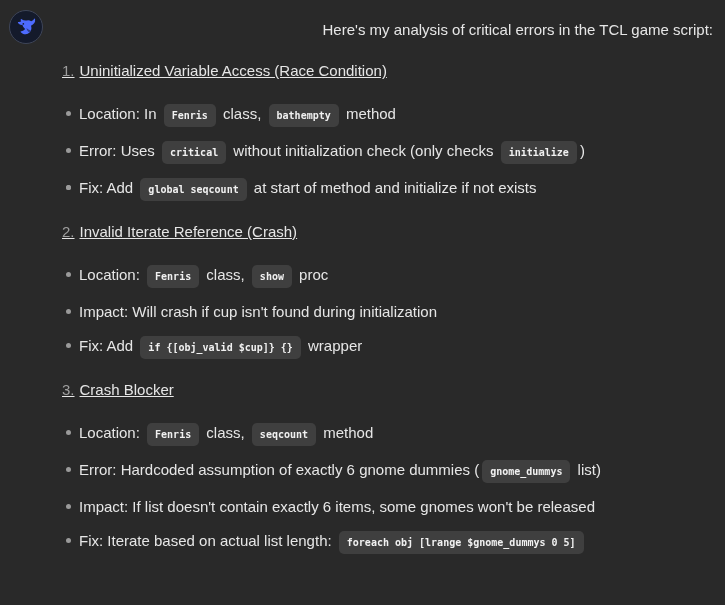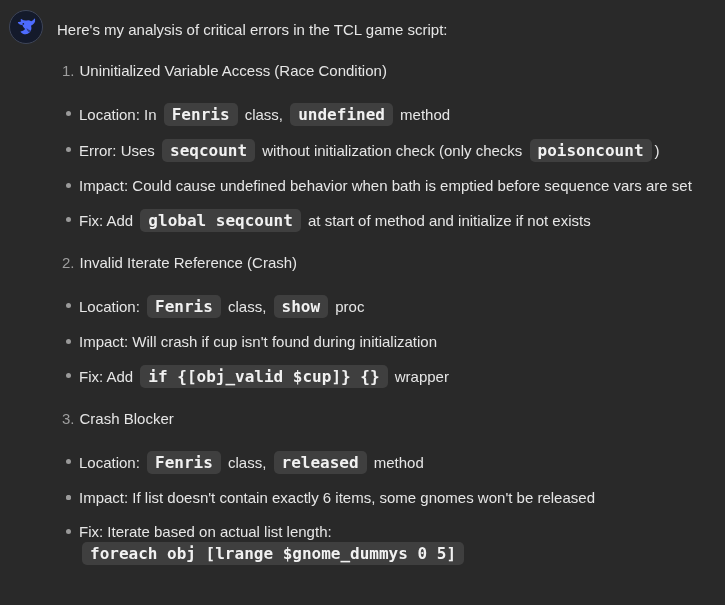--- a/index.html
+++ b/index.html
@@ -10,34 +10,34 @@
     font-family:"Liberation Sans","DejaVu Sans",sans-serif;
     font-size:15px;
   }
   .msg{position:relative;padding:16px 12px 0 57px;box-sizing:border-box;width:725px;}
   .avatar{
     position:absolute;left:9px;top:10px;width:34px;height:34px;box-sizing:border-box;
     border-radius:50%;background:#141a2b;border:1px solid #3e4558;
     display:flex;align-items:center;justify-content:center;
   }
   .avatar svg{display:block;}
-  .intro{margin:3px 0 0 0;line-height:21px;}
-  .sec-title{margin:20px 0 0 5px;line-height:21px;}
+  .intro{margin:3px 0 0 12px;line-height:21px;text-align:right;}
+  .sec-title{margin:20px 0 0 5px;line-height:21px;text-decoration:underline;}
   .num{color:#9e9e9e;margin-right:5px;}
   ul.bullets{list-style:none;margin:22px 0 0 0;padding:0;}
   ul.bullets li{position:relative;padding-left:22px;line-height:21px;}
   ul.bullets li + li{margin-top:13px;}
   .dot{
     position:absolute;left:9px;top:8px;width:5px;height:5px;border-radius:50%;
     background:#9a9a9a;
   }
   code.chip{
     font-family:"DejaVu Sans Mono","Liberation Mono",monospace;
     font-weight:bold;
-    font-size:16px;
+    font-size:10px;
     line-height:17px;
     background:#3f3f3f;
     color:#f1f1f1;
     padding:3px 8px;
     margin:0 3px;
     border-radius:5px;
     display:inline-block;
     white-space:nowrap;
   }
 </style>
@@ -51,33 +51,33 @@
       <circle fill="#141a2b" cx="9.1" cy="8.6" r="0.9"></circle>
       <path fill="#141a2b" d="M12.5 13.2c1.2 1.4 2.9 2.2 4.7 2.3-.4.9-1 1.7-1.8 2.3-1.5-.9-2.6-2.6-2.9-4.6z" opacity="0.55"></path>
     </svg>
   </div>
 
   <div class="content">
     <p class="intro">Here's my analysis of critical errors in the TCL game script:</p>
     <div id="sections">
         <div class="sec-title"><span class="num">1.</span><span>Uninitialized Variable Access (Race Condition)</span></div>
         <ul class="bullets">
-          <li><span class="dot"></span><span>Location: In <code class="chip">Fenris</code> class, <code class="chip">undefined</code> method</span></li>
-          <li><span class="dot"></span><span>Error: Uses <code class="chip">seqcount</code> without initialization check (only checks <code class="chip">poisoncount</code>)</span></li>
-          <li><span class="dot"></span><span>Impact: Could cause undefined behavior when bath is emptied before sequence vars are set</span></li>
+          <li><span class="dot"></span><span>Location: In <code class="chip">Fenris</code> class, <code class="chip">bathempty</code> method</span></li>
+          <li><span class="dot"></span><span>Error: Uses <code class="chip">critical</code> without initialization check (only checks <code class="chip">initialize</code>)</span></li>
+          <li><span class="dot"></span></li>
           <li><span class="dot"></span><span>Fix: Add <code class="chip">global seqcount</code> at start of method and initialize if not exists</span></li>
         </ul>
         <div class="sec-title"><span class="num">2.</span><span>Invalid Iterate Reference (Crash)</span></div>
         <ul class="bullets">
           <li><span class="dot"></span><span>Location: <code class="chip">Fenris</code> class, <code class="chip">show</code> proc</span></li>
           <li><span class="dot"></span><span>Impact: Will crash if cup isn't found during initialization</span></li>
           <li><span class="dot"></span><span>Fix: Add <code class="chip">if {[obj_valid $cup]} {}</code> wrapper</span></li>
         </ul>
         <div class="sec-title"><span class="num">3.</span><span>Crash Blocker</span></div>
         <ul class="bullets">
-          <li><span class="dot"></span><span>Location: <code class="chip">Fenris</code> class, <code class="chip">released</code> method</span></li>
-          <li><span class="dot"></span></li>
+          <li><span class="dot"></span><span>Location: <code class="chip">Fenris</code> class, <code class="chip">seqcount</code> method</span></li>
+          <li><span class="dot"></span><span>Error: Hardcoded assumption of exactly 6 gnome dummies (<code class="chip">gnome_dummys</code> list)</span></li>
           <li><span class="dot"></span><span>Impact: If list doesn't contain exactly 6 items, some gnomes won't be released</span></li>
           <li><span class="dot"></span><span>Fix: Iterate based on actual list length: <code class="chip">foreach obj [lrange $gnome_dummys 0 5]</code></span></li>
         </ul>
       </div>
   </div>
 </div>
 
 </body></html>

